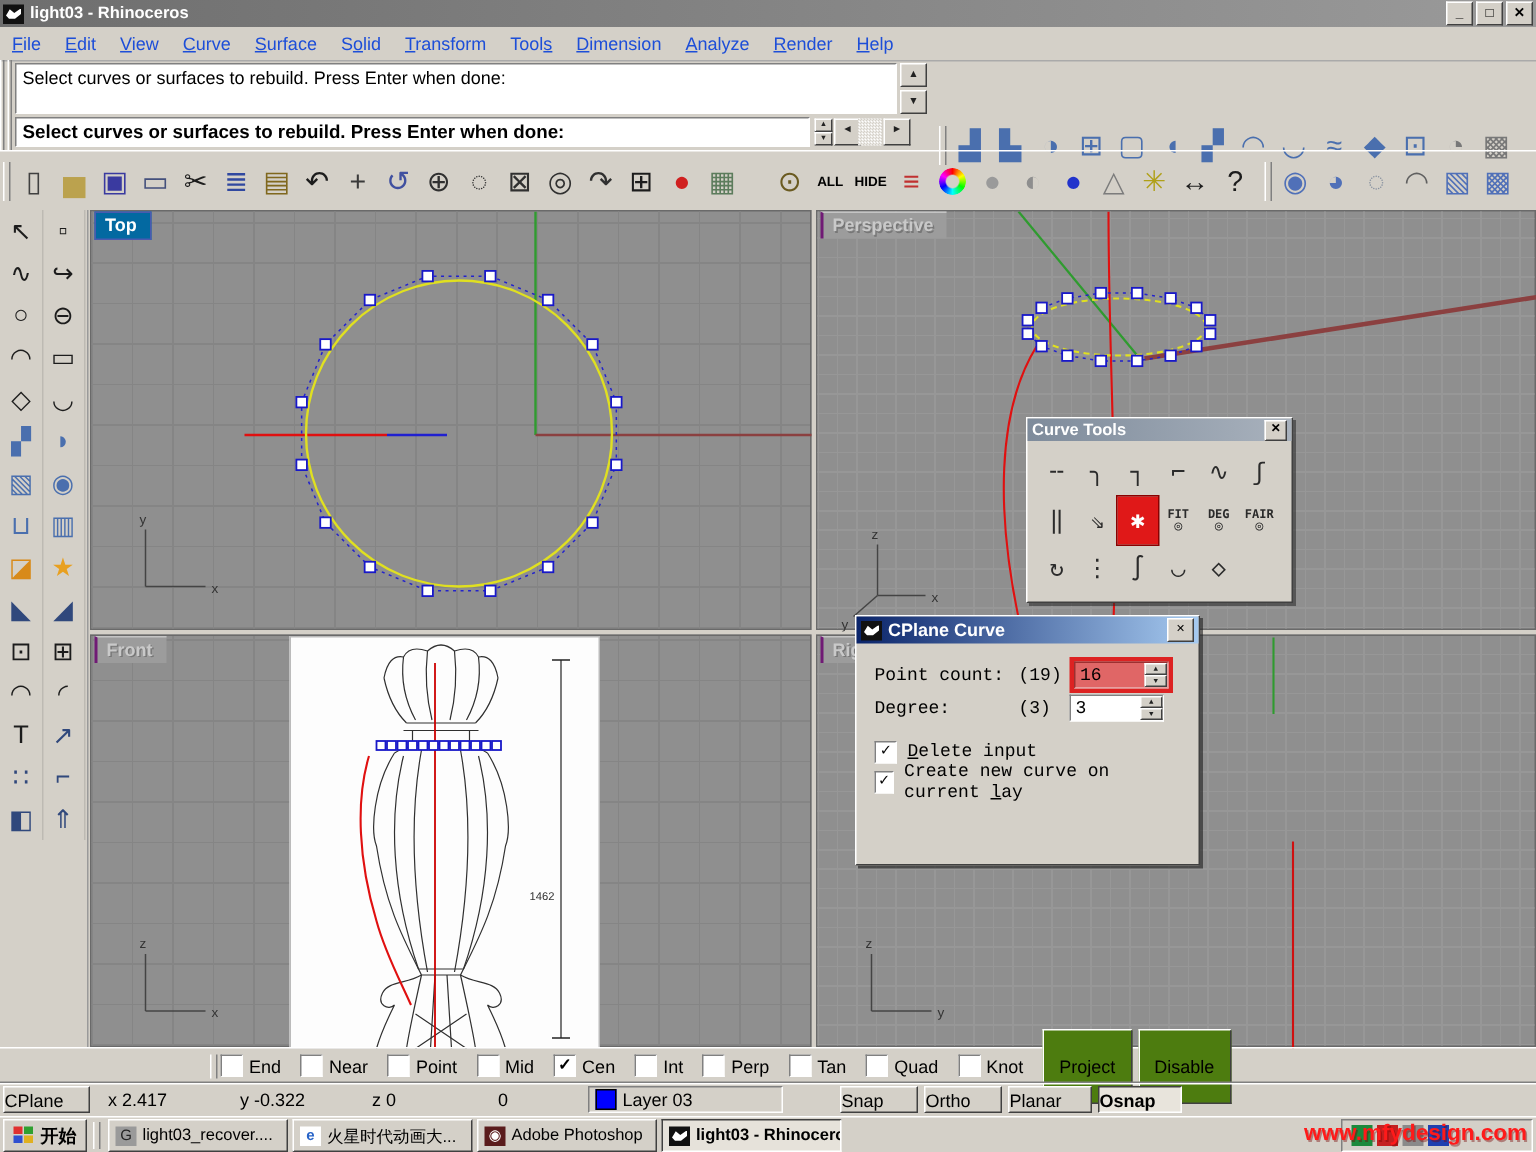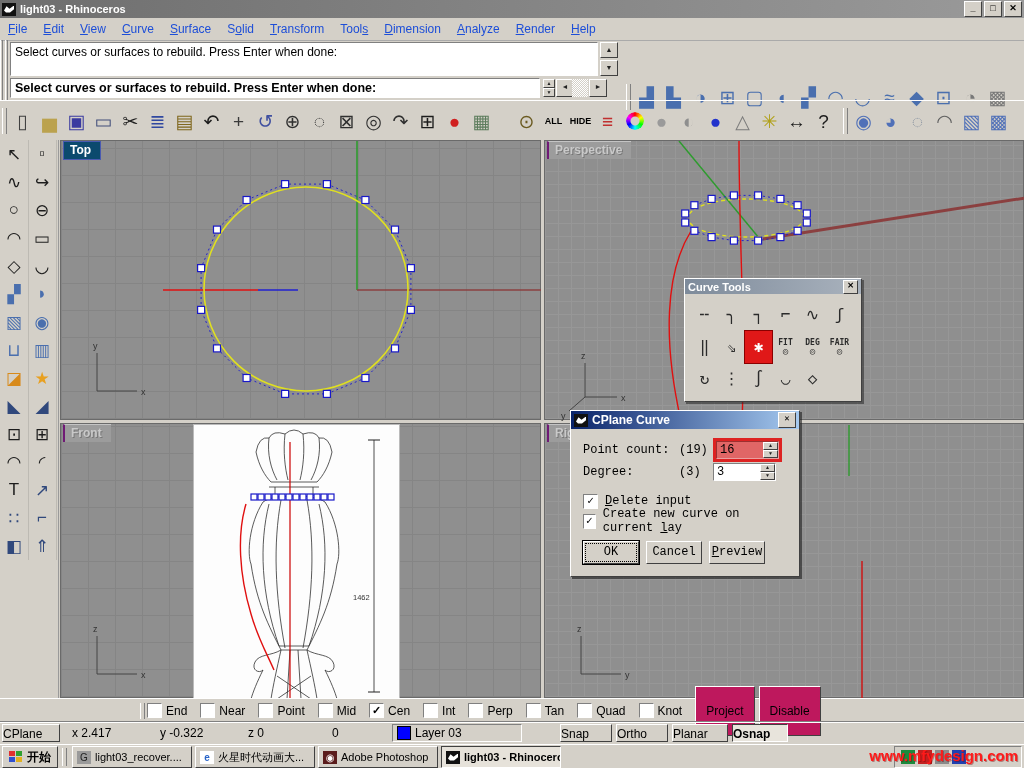--- a/index.html
+++ b/index.html
@@ -54,21 +54,21 @@
   .ltbtn .glyph{font-size:17px;}
   
   .vp{position:absolute;background:#8f8f8f;border:1px solid #6a6a6a;box-sizing:border-box;}
   .vp .grid27{position:absolute;inset:0;
     background-image:repeating-linear-gradient(0deg,#858585 0 1px,transparent 1px 27px),
                      repeating-linear-gradient(90deg,#858585 0 1px,transparent 1px 27px);}
   .vp .grid13{position:absolute;inset:0;
     background-image:repeating-linear-gradient(0deg,#979797 0 1px,transparent 1px 13px),
                      repeating-linear-gradient(90deg,#979797 0 1px,transparent 1px 13px);}
   .vp-title{position:absolute;left:2px;top:0;padding:1px 9px 2px 6px;font-weight:bold;font-size:12px;z-index:3;}
-  .vp-title.active{background:#0c4a6e;color:#fff;border:1px solid #4a5ab0;}
+  .vp-title.active{background:#0369a1;color:#fff;border:1px solid #4a5ab0;}
   .vp-title.inactive{background:#9c9c9c;color:#c9c9c9;border-top:1px solid #c4c4c4;border-left:2px solid #701a75;
     text-shadow:1px 1px 0 #777;}
   .vp svg{position:absolute;left:0;top:0;}
   .front-image{position:absolute;left:132px;top:0;width:205px;height:273px;background:#fdfdfd;border:1px solid #bbb;}
   
   .palette{position:absolute;left:684px;top:278px;width:176px;background:#d4d0c8;
     border:1px solid;border-color:#fff #404040 #404040 #fff;box-shadow:2px 2px 0 rgba(40,40,40,.55);z-index:5;}
   .pal-title{height:15px;background:linear-gradient(90deg,#7e8b9b,#a9b2bd);color:#fff;font-weight:bold;
     font-size:11px;display:flex;align-items:center;padding:0 3px;}
   .pal-title span{flex:1;}
@@ -108,21 +108,21 @@
   .dlg-btns{display:flex;margin-top:10px;}
   .dbtn{height:23px;background:#d4d0c8;border:1px solid;border-color:#fff #404040 #404040 #fff;
     text-align:center;line-height:21px;box-sizing:border-box;}
   .dbtn.default{outline:1px solid #000;}
   .dbtn.default .inner{outline:1px dotted #000;display:block;margin:2px;line-height:17px;}
   
   .snapbar{position:absolute;left:0;top:698px;width:1024px;height:23px;border-top:1px solid #fff;
     display:flex;align-items:center;}
   .snap-item{display:flex;align-items:center;margin-right:13px;}
   .snap-item .chk{margin-right:4px;}
-  .snap-btn{padding:17px 10px;background:#be185d;border:1px solid;border-color:#fff #404040 #404040 #fff;margin-right:4px;}
+  .snap-btn{padding:17px 10px;background:#4d7c0f;border:1px solid;border-color:#fff #404040 #404040 #fff;margin-right:4px;}
   
   .statusbar{position:absolute;left:0;top:721px;width:1024px;height:22px;border-top:1px solid #808080;
     box-shadow:inset 0 1px 0 #fff;}
   .stat{position:absolute;top:2px;height:18px;line-height:18px;}
   .stat.btn{background:#d4d0c8;border:1px solid;border-color:#fff #404040 #404040 #fff;text-align:left;box-sizing:border-box;}
   .stat.cell{border:1px solid;border-color:#808080 #fff #fff #808080;box-sizing:border-box;padding:0 4px;display:flex;align-items:center;}
   .laychip{width:12px;height:12px;background:#00f;border:1px solid #000;margin-right:4px;}
   .stat.pressed{border-color:#404040 #fff #fff #404040;font-weight:bold;background:#e8e4dc;}
   
   .taskbar{position:absolute;left:0;top:744px;width:1024px;height:24px;border-top:1px solid #fff;display:flex;align-items:center;}
@@ -705,27 +705,20 @@
         </span>
       </div>
       <div class="chkrow" style="margin-top:8px">
         <span class="chk">✓</span>
         <span id="lbl-delete"><u>D</u>elete input</span>
       </div>
       <div class="chkrow">
         <span class="chk">✓</span>
         <span id="lbl-create">Create new curve on current <u>l</u>ay</span>
       </div>
-      <div class="dlg-btns">
-        <div class="dbtn default" style="width:56px">
-            <span class="inner">OK</span>
-          </div>
-        <div class="dbtn" style="width:56px;margin-left:7px">Cancel</div>
-        <div class="dbtn" style="width:56px;margin-left:7px" id="btn-preview"><u>P</u>review</div>
-      </div>
     </div>
   </div>
 
   <div class="snapbar">
     <div style="width:140px"></div>
     <div class="grip" style="height:16px"></div>
     <div style="display:flex;align-items:center" id="snap-items">
         <div class="snap-item">
           <span class="chk"></span>
           <span>End</span>

